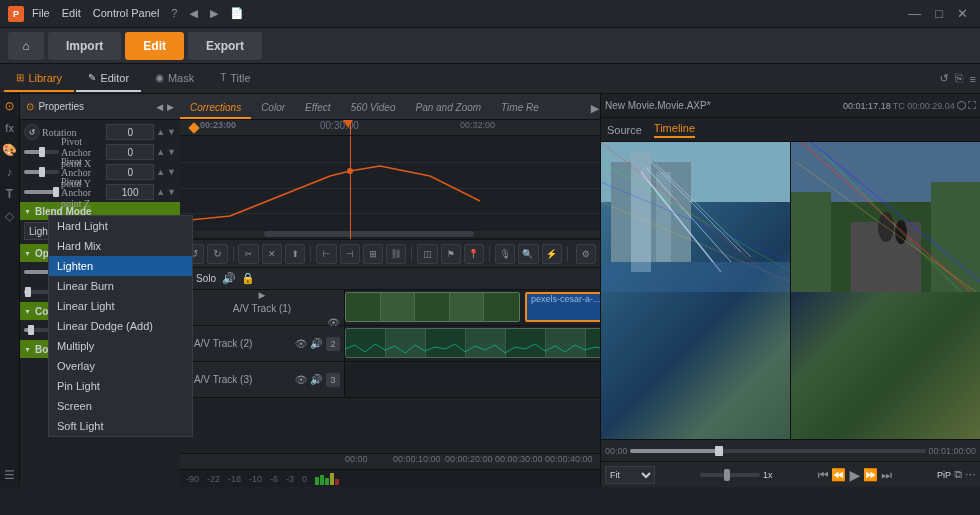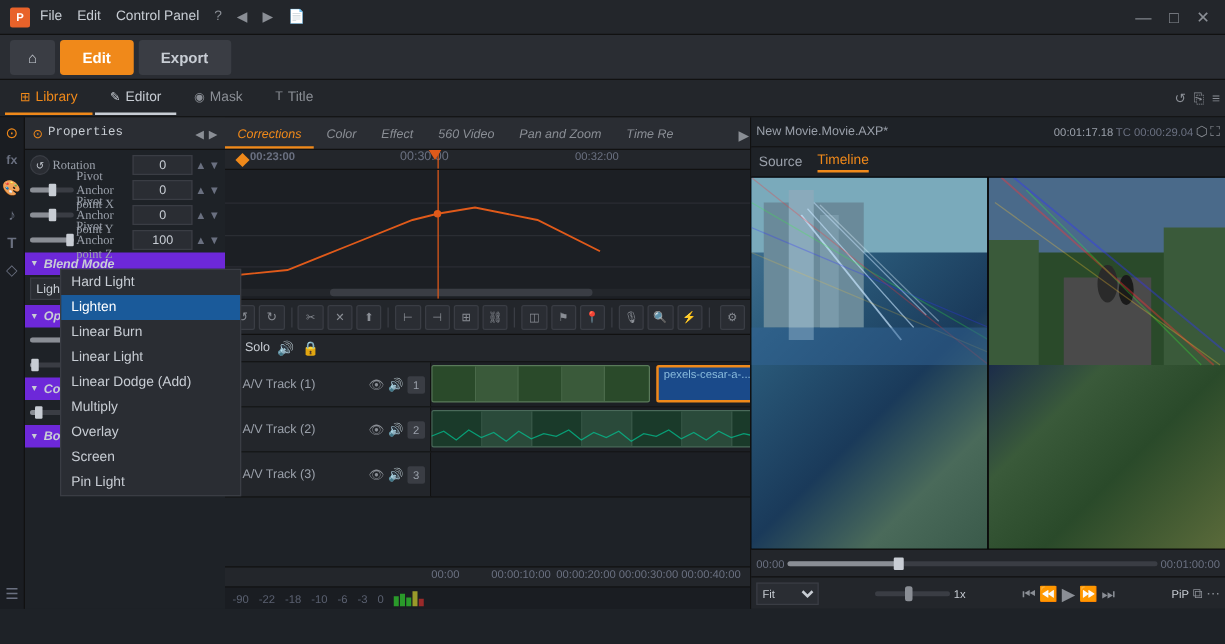--- a/index.html
+++ b/index.html
@@ -37,21 +37,21 @@
     .props-panel { width: 160px; background: #1e2227; }
     .props-header { height: 26px; background: #2a2d33; display: flex; align-items: center; padding: 0 6px; gap: 4px; border-bottom: 1px solid #111; }
 
     .props-content { padding: 2px 0; }
     .prop-row { height: 20px; display: flex; align-items: center; padding: 0 4px; gap: 2px; }
     .prop-label { color: #9aa0aa; font-size: 10px; flex: 1; font-family: Liberation Serif, serif; }
     .prop-value-box { width: 48px; height: 16px; background: #2a2d33; border: 1px solid #3a3d44; color: #c8cdd4; font-size: 10px; text-align: center; display: flex; align-items: center; justify-content: center; }
     .prop-slider { width: 40px; height: 4px; background: #3a3d44; border-radius: 2px; position: relative; }
     .prop-slider-fill { height: 100%; background: #8a8e95; border-radius: 2px; }
     .prop-slider-thumb { width: 6px; height: 10px; background: #c8cdd4; position: absolute; top: -3px; border-radius: 1px; }
-    .section-header { height: 18px; display: flex; align-items: center; padding: 0 4px; background: #6d28d9; color: #c8cdd4; font-size: 10px; font-weight: bold; cursor: pointer; font-style: italic; }
+    .section-header { height: 18px; display: flex; align-items: center; padding: 0 4px; background: #4d7c0f; color: #c8cdd4; font-size: 10px; font-weight: bold; cursor: pointer; }
     .section-header::before { content: '▼'; font-size: 7px; margin-right: 4px; }
 
     
     .blend-row { height: 22px; display: flex; align-items: center; padding: 0 4px; }
     .blend-select { width: 110px; height: 18px; background: #2a2d33; border: 1px solid #3a3d44; color: #c8cdd4; font-size: 10px; padding: 0 4px; display: flex; align-items: center; justify-content: space-between; position: relative; cursor: pointer; }
     .dropdown-arrow { color: #8a8e95; font-size: 8px; }
 
     .dropdown-menu { position: absolute; left: 48px; top: 215px; width: 145px; background: #2a2d33; border: 1px solid #3a3d44; z-index: 100; }
     .dropdown-item { height: 20px; display: flex; align-items: center; padding: 0 8px; font-size: 11px; color: #c8cdd4; cursor: pointer; }
     .dropdown-item.selected { background: #1a5a9a; color: white; }
@@ -114,20 +114,21 @@
   <div class="title-bar-spacer"></div>
   <div class="title-bar-winbtns">
     <span style="cursor:pointer;padding:0 4px;">—</span>
     <span style="cursor:pointer;padding:0 4px;">□</span>
     <span style="cursor:pointer;padding:0 4px;">✕</span>
   </div>
 </div>
 
 <div class="top-nav">
   <button class="nav-btn nav-btn-home">⌂</button>
+  <button class="nav-btn nav-btn-import">Import</button>
   <button class="nav-btn nav-btn-edit">Edit</button>
   <button class="nav-btn nav-btn-export">Export</button>
 </div>
 
 <div class="second-bar">
   <div class="tab-item active">
     <span style="font-size:10px;">⊞</span>
     <span>Library</span>
   </div>
   <div class="tab-item white-active" style="color:#c8cdd4;border-bottom:2px solid #c8cdd4;">
@@ -159,21 +160,21 @@
       <div class="side-icon">🎨</div>
       <div class="side-icon">♪</div>
       <div class="side-icon" style="font-weight:bold;">T</div>
       <div class="side-icon">◇</div>
       <div class="side-icon" style="margin-top:auto;margin-bottom:4px;">☰</div>
     </div>
 
     <div class="props-panel">
       <div class="props-header">
         <span style="color:#f0891a;font-size:10px;">⊙</span>
-        <span style="font-size:10px;color:#c8cdd4;font-family:Liberation Mono, monospace;">Properties</span>
+        <span style="font-size:10px;color:#c8cdd4;">Properties</span>
         <span style="color:#8a8e95;cursor:pointer;margin-left:auto;font-size:9px;">◀</span>
         <span style="color:#8a8e95;cursor:pointer;font-size:9px;">▶</span>
       </div>
 
       <div class="props-content">
 
         <div class="prop-row">
           <div style="width:16px;height:16px;background:#2a2d33;border:1px solid #3a3d44;border-radius:50%;display:flex;align-items:center;justify-content:center;font-size:8px;cursor:pointer;">↺</div>
           <span class="prop-label">Rotation</span>
           <div class="prop-value-box">0</div>
@@ -218,28 +219,30 @@
         <div class="blend-row">
           <div class="blend-select">
             <span>Lighten</span>
             <span class="dropdown-arrow">▼</span>
           </div>
           <span style="color:#8a8e95;font-size:9px;cursor:pointer;margin-left:2px;">↺</span>
         </div>
 
         <div class="dropdown-menu">
           <div class="dropdown-item">Hard Light</div>
+          <div class="dropdown-item">Hard Mix</div>
           <div class="dropdown-item selected">Lighten</div>
           <div class="dropdown-item">Linear Burn</div>
           <div class="dropdown-item">Linear Light</div>
           <div class="dropdown-item">Linear Dodge (Add)</div>
           <div class="dropdown-item">Multiply</div>
           <div class="dropdown-item">Overlay</div>
+          <div class="dropdown-item">Pin Light</div>
           <div class="dropdown-item">Screen</div>
-          <div class="dropdown-item">Pin Light</div>
+          <div class="dropdown-item">Soft Light</div>
         </div>
 
         <div class="section-header" style="margin-top:2px;">Opacity</div>
         <div class="prop-row">
           <div class="prop-slider" style="width:35px;">
             <div class="prop-slider-fill" style="width:80%;"></div>
             <div class="prop-slider-thumb" style="left:calc(80% - 3px);"></div>
           </div>
           <span class="prop-label">Opacity</span>
           <span style="color:#8a8e95;font-size:9px;cursor:pointer;">◆</span>
@@ -345,21 +348,21 @@
 
       <div style="height:22px;background:#23262b;display:flex;align-items:center;padding:0 4px;gap:6px;border-bottom:1px solid #111;">
         <div style="width:6px;height:6px;background:#e05a1a;border-radius:50%;"></div>
         <span style="font-size:10px;color:#c8cdd4;">Solo</span>
         <span style="color:#8a8e95;font-size:11px;cursor:pointer;">🔊</span>
         <span style="color:#8a8e95;font-size:11px;cursor:pointer;">🔒</span>
         <div style="flex:1;"></div>
       </div>
 
       <div class="track-row" style="height:36px;">
-        <div class="track-header" style="width:165px;">
+        <div class="track-header" style="width:165px;flex-direction:column;">
           <span style="color:#8a8e95;font-size:9px;">▶</span>
           <span style="font-size:10px;color:#9aa0aa;">A/V Track (1)</span>
           <span style="color:#8a8e95;font-size:10px;cursor:pointer;margin-left:auto;">👁</span>
           <span style="color:#8a8e95;font-size:10px;cursor:pointer;">🔊</span>
           <div class="track-number-box">1</div>
         </div>
         <div class="track-content" style="position:relative;overflow:hidden;">
 
           <div style="position:absolute;left:0;top:2px;width:175px;height:30px;background:#3a5a3a;border:1px solid #5a7a5a;border-radius:2px;overflow:hidden;display:flex;">
 

